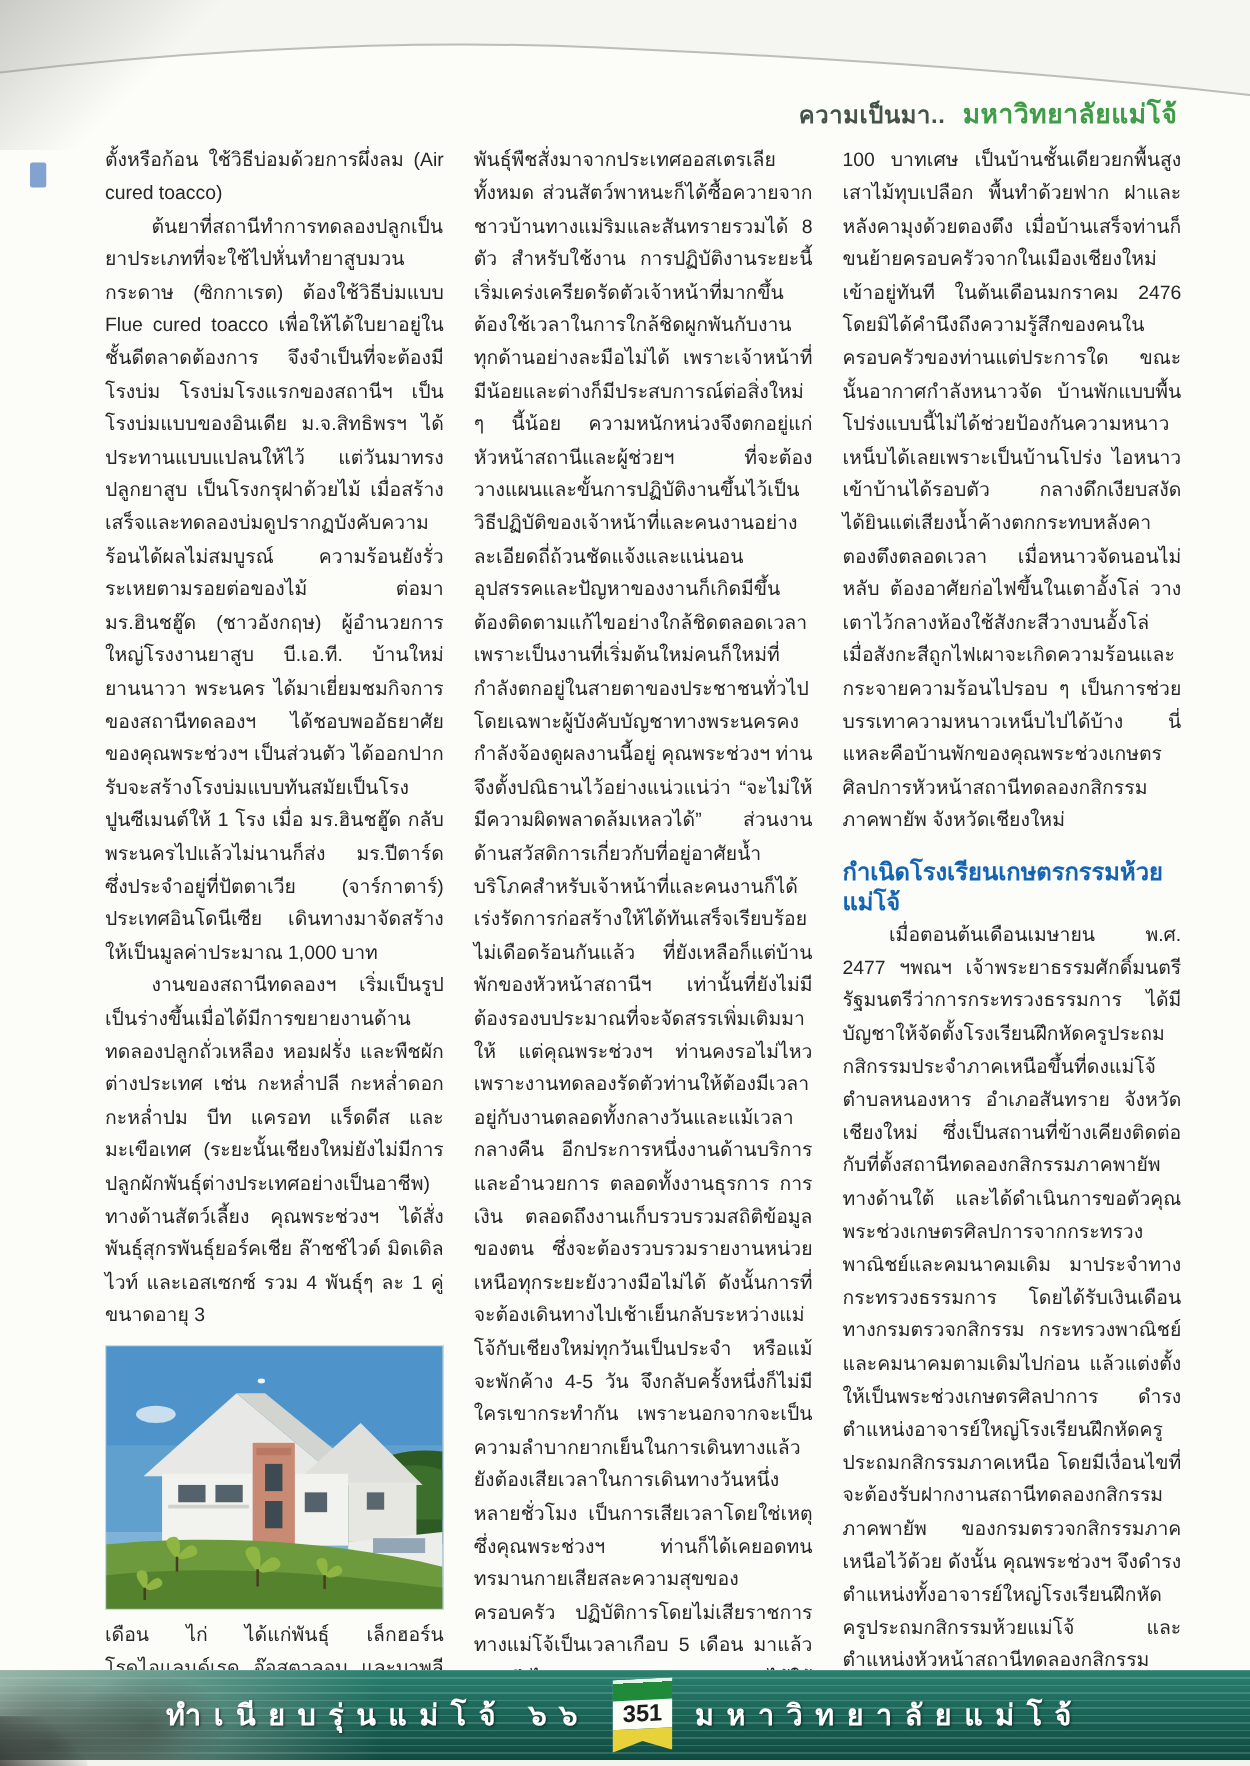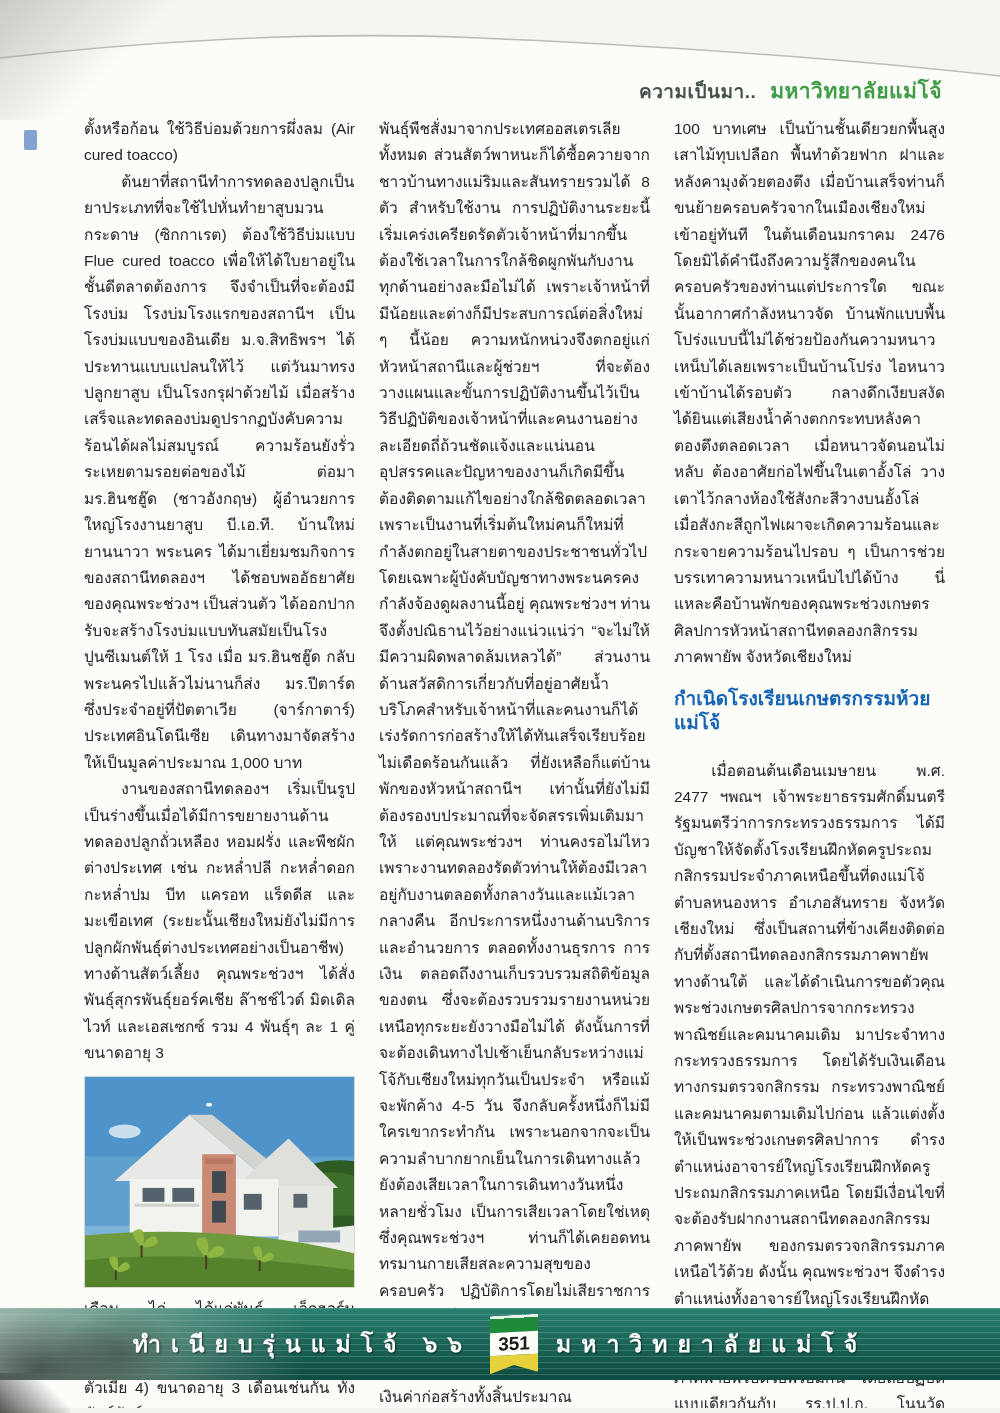--- a/index.html
+++ b/index.html
@@ -43,26 +43,26 @@
     text-align:justify;}
   .col p{margin:0 0 0 0;}
   .col p.indent{text-indent:2.4em;}
   .photo{
     width:271px;height:212px;margin:9px 0 8px 0;
     border:1px solid #d8d8d2;box-sizing:border-box;
     background:#7db3d8;
   }
   .photo svg{display:block;width:100%;height:100%;}
   h2.section-heading{
-    margin:16px 0 23px 0;color:#1464b4;font-size:19px;line-height:24px;
+    margin:16px 0 1px 0;color:#1464b4;font-size:19px;line-height:24px;
     font-weight:bold;text-align:left;
   }
   
   .footer{
-    position:absolute;left:0;top:1308px;width:1000px;height:72px;
+    position:absolute;left:0;top:1336px;width:1000px;height:72px;
     background:
       repeating-linear-gradient(180deg,
         rgba(255,255,255,.16) 0 1px, rgba(255,255,255,0) 1px 6px),
       linear-gradient(180deg,#2a8170,#186154 55%,#0f4b41);
     display:flex;align-items:center;justify-content:center;
   }
   .footer::before{
     content:"";position:absolute;left:0;top:0;width:360px;height:100%;
     background:
       radial-gradient(90px 60px at 120px 45px, rgba(60,70,60,.55), rgba(60,70,60,0) 70%),

